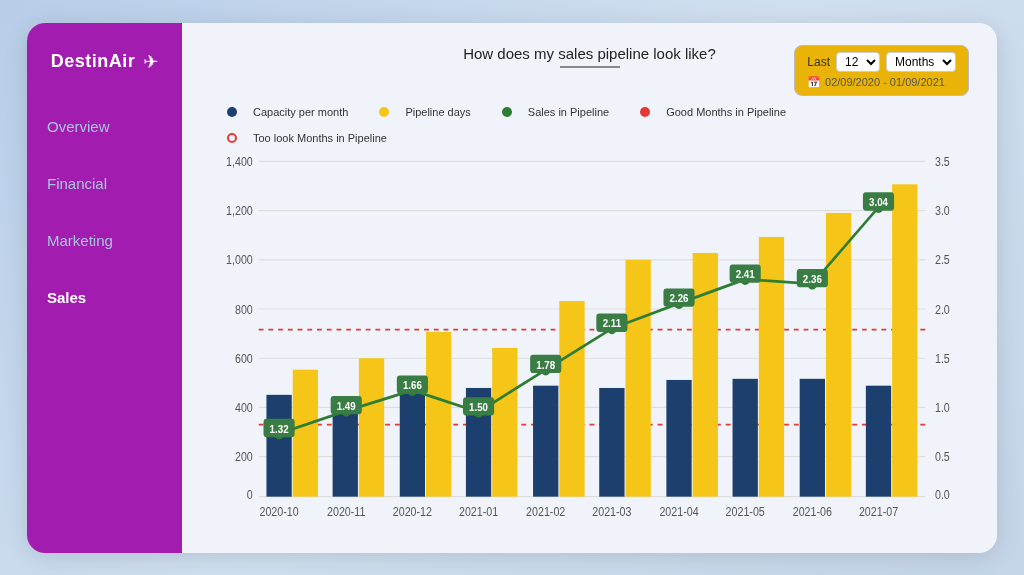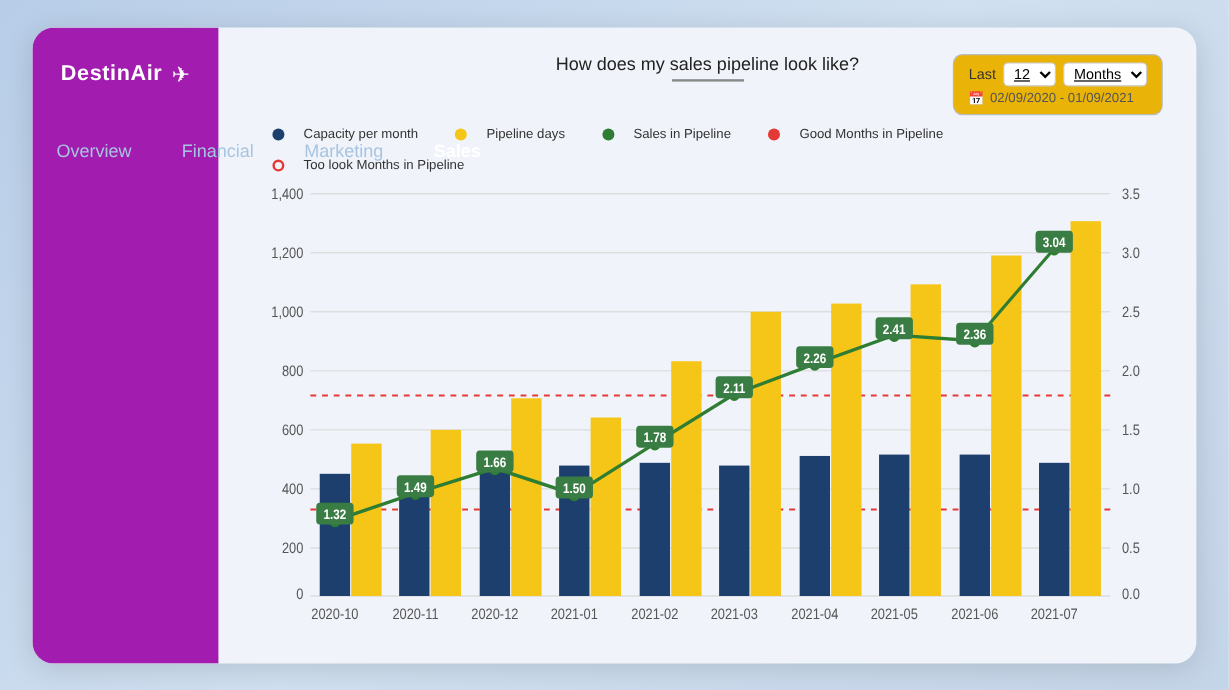--- a/index.html
+++ b/index.html
@@ -44,22 +44,22 @@
       font-weight: 700;
       letter-spacing: 0.5px;
     }
     .sidebar-logo-icon {
       color: #fff;
       font-size: 18px;
     }
     .sidebar-nav {
       width: 100%;
       display: flex;
-      flex-direction: row;
-      gap: 2px;
+      flex-direction: column;
+      gap: 14px;
     }
     .sidebar-item {
       padding: 13px 20px;
       color: #a8c4e0;
       font-size: 15px;
       font-weight: 400;
       cursor: pointer;
       border-radius: 4px;
       transition: background 0.15s;
     }
@@ -109,21 +109,20 @@
       gap: 6px;
       margin-bottom: 4px;
     }
     .date-filter-select {
       border: 1px solid #ccc;
       border-radius: 4px;
       padding: 1px 4px;
       font-size: 12px;
       background: #fff;
       cursor: pointer;
-      text-decoration: underline;
     }
     .date-filter-row2 {
       font-size: 11px;
       color: #555;
       display: flex;
       align-items: center;
       gap: 4px;
     }
     
     .legend {

